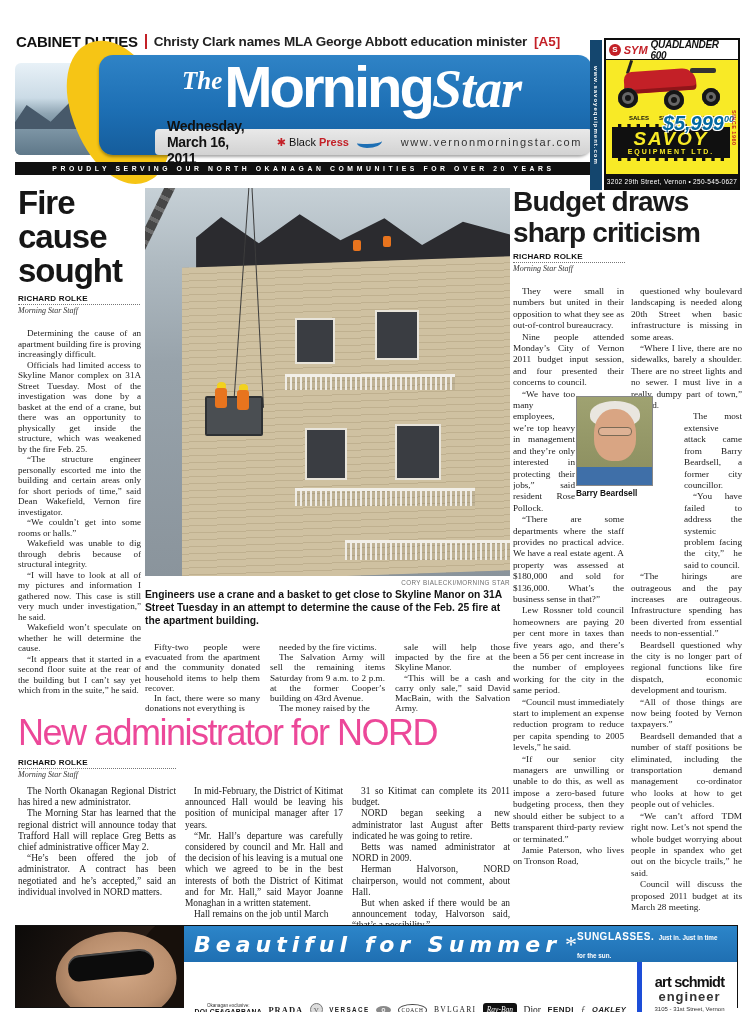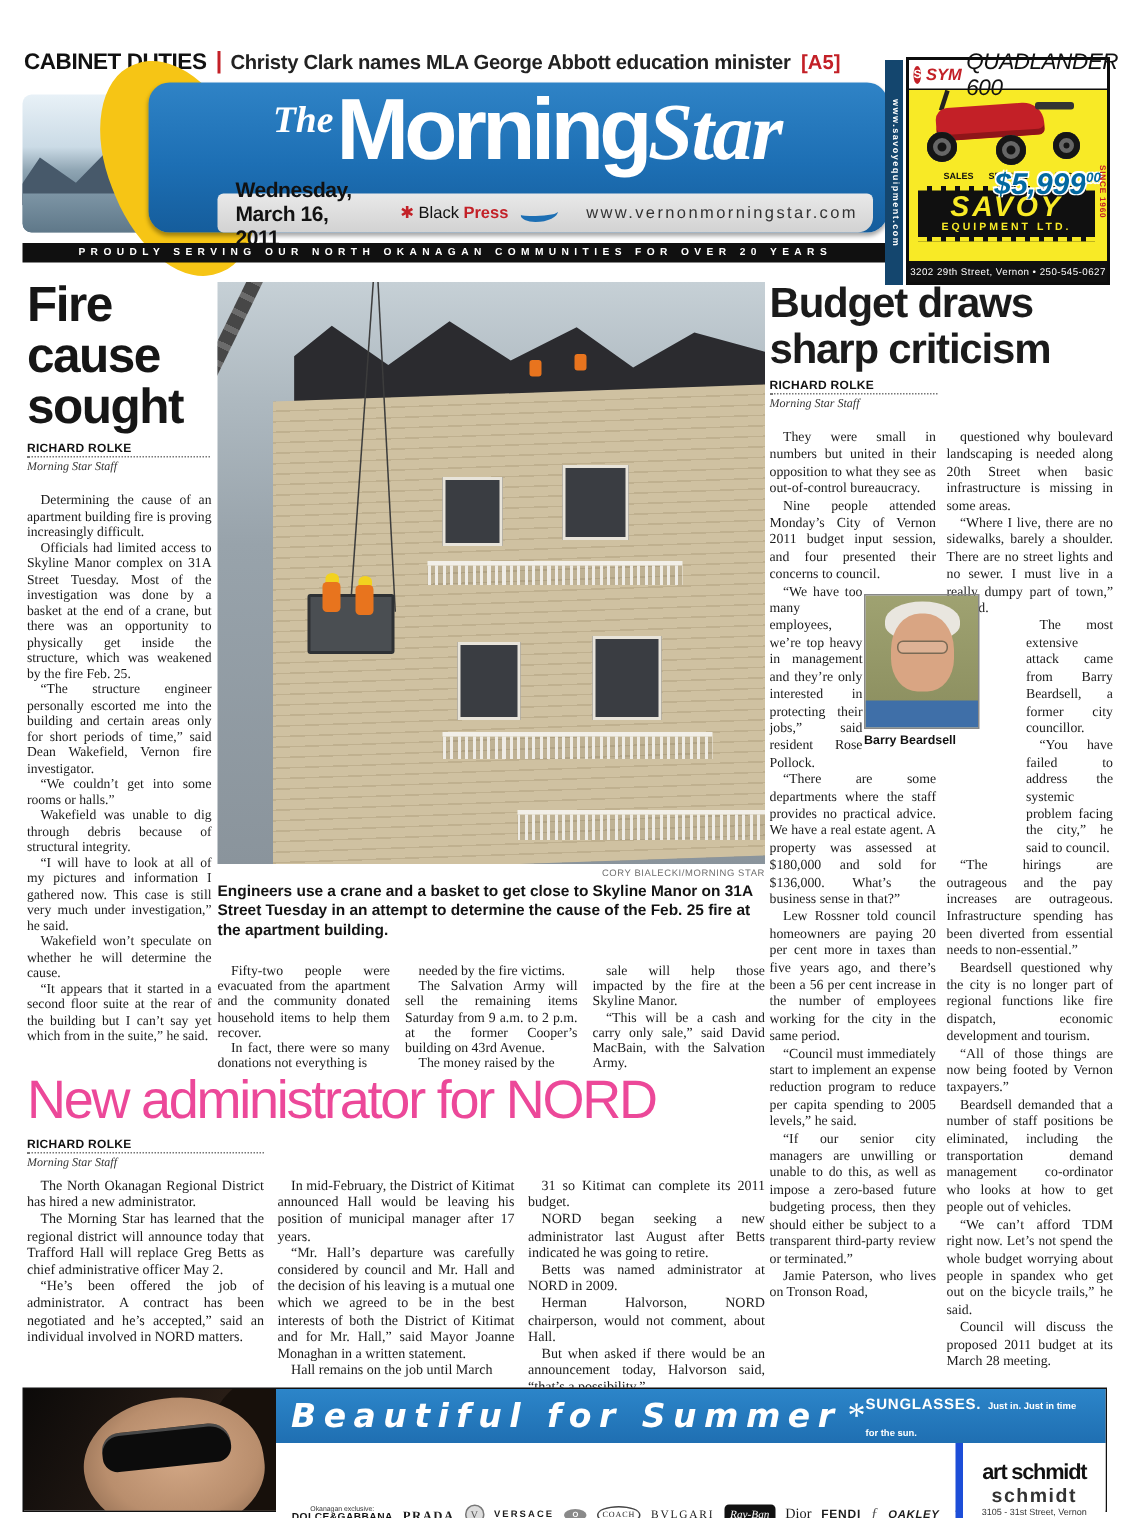--- a/index.html
+++ b/index.html
@@ -21,39 +21,39 @@
     background:linear-gradient(180deg,#e8f1f7 0%,#cbdbe6 38%,#8fa5b3 55%,#6d8696 72%,#5d7585 100%); overflow:hidden; }
   .mast-mountain { position:absolute; left:-10px; top:34px; width:120px; height:40px; background:#47596a; clip-path:polygon(0 100%,18% 20%,38% 62%,55% 10%,75% 70%,100% 40%,100% 100%); }
   .mast-water { position:absolute; left:0; bottom:0; width:100%; height:26px; background:linear-gradient(180deg,#7d95a5,#5f7889); }
   .mast-swoosh { position:absolute; left:58px; top:-18px; width:92px; height:150px; background:#f6c515; border-radius:48% 52% 50% 50%; transform:rotate(-22deg); }
   .mast-blue { position:absolute; left:84px; top:0; width:493px; height:100px; border-radius:14px;
     background:linear-gradient(180deg,#2f83c6 0%,#1d6fb4 55%,#155d9c 100%); box-shadow:0 2px 3px rgba(0,0,0,0.35); }
   .mast-title { position:absolute; left:96px; top:-2px; width:481px; height:76px; white-space:nowrap; text-align:center; color:#fff; }
   .mast-the { font-family:"Liberation Serif",serif; font-style:italic; font-size:25px; font-weight:700; position:relative; top:-18px; margin-right:2px; }
   .mast-morning { font-family:"Liberation Sans",sans-serif; font-weight:800; font-size:58px; letter-spacing:-3px; }
   .mast-star { font-family:"Liberation Serif",serif; font-style:italic; font-size:54px; font-weight:600; letter-spacing:-1px; }
-  .mast-datebar { position:absolute; left:130px; top:74px; width:437px; height:26px; background:linear-gradient(180deg,#e9e9e9,#d2d2d2); border-radius:4px 4px 10px 4px; display:flex; align-items:center; padding:0 10px 0 12px; }
+  .mast-datebar { position:absolute; left:140px; top:74px; width:437px; height:26px; background:linear-gradient(180deg,#e9e9e9,#d2d2d2); border-radius:4px 4px 10px 4px; display:flex; align-items:center; padding:0 10px 0 12px; }
   .mast-date { font-family:"Liberation Sans",sans-serif; font-weight:800; font-size:14px; color:#111; letter-spacing:-0.3px; }
   .bp-wrap { display:flex; align-items:center; gap:3px; margin-left:26px; font-family:"Liberation Sans",sans-serif; }
   .bp-icon { color:#c32027; font-size:11px; line-height:1; }
   .bp-black { font-weight:400; font-size:11px; color:#111; }
   .bp-press { font-weight:800; font-size:11px; color:#c32027; }
   .mast-swish2 { width:52px; height:12px; border-bottom:4px solid #1d6fb4; border-radius:0 0 60% 40%; margin-left:8px; }
   .mast-site { margin-left:auto; font-family:"Liberation Sans",sans-serif; font-size:11px; font-weight:400; color:#333; letter-spacing:1.6px;padding-left:19px; }
   .tagline-strip { left:15px; top:162px; width:577px; height:13px; background:#101010; color:#fff; display:flex; align-items:center; justify-content:center;
     font-family:"Liberation Sans",sans-serif; font-size:6.8px; font-weight:700; letter-spacing:3.6px; }
 
   
   .savoy-vert { left:590px; top:40px; width:12px; height:150px; background:#14466e; color:#fff; display:flex; align-items:center; justify-content:center;
     writing-mode:vertical-rl; font-family:"Liberation Sans",sans-serif; font-size:6px; letter-spacing:1px; font-weight:700; }
   .savoy-ad { left:604px; top:38px; width:136px; height:152px; background:#f8ea26; border:2px solid #0d0d0d; }
   .savoy-head { height:20px; background:#fff; border-bottom:1px solid #0d0d0d; display:flex; align-items:center; gap:3px; padding:0 3px; }
   .sym-badge { width:12px; height:12px; border-radius:50%; background:#c32027; color:#fff; font-family:"Liberation Sans",sans-serif; font-size:8px; font-weight:900; display:flex; align-items:center; justify-content:center; }
   .sym-name { font-family:"Liberation Sans",sans-serif; font-style:italic; font-weight:900; font-size:11px; color:#c32027; }
-  .sym-model { font-family:"Liberation Sans",sans-serif; font-style:italic; font-weight:400; font-size:15px; color:#111; letter-spacing:-0.3px; }
+  .sym-model { font-family:"Liberation Sans",sans-serif; font-style:italic; font-weight:700; font-size:10px; color:#111; letter-spacing:-0.3px; }
   .atv-zone { position:relative; height:52px; }
   .atv-body { position:absolute; left:18px; top:10px; width:72px; height:22px; background:#c32027; border-radius:8px 14px 4px 6px; transform:rotate(-4deg); box-shadow:inset 0 -4px 0 #8f1519; }
   .atv-rack { position:absolute; left:84px; top:8px; width:26px; height:5px; background:#333; border-radius:2px; }
   .atv-bar { position:absolute; left:22px; top:0px; width:3px; height:14px; background:#222; transform:rotate(18deg); }
   .atv-wheel { position:absolute; width:20px; height:20px; background:#151515; border-radius:50%; box-shadow:inset 0 0 0 4px #151515, inset 0 0 0 7px #666; }
   .atv-w1 { left:12px; top:28px; } .atv-w2 { left:58px; top:30px; } .atv-w3 { left:96px; top:28px; width:18px; height:18px; }
   .savoy-price { position:absolute; right:4px; top:72px; font-family:"Liberation Sans",sans-serif; font-style:italic; font-weight:900; font-size:20px; color:#0369a1;
     text-shadow:-1px -1px 0 #fff,1px -1px 0 #fff,-1px 1px 0 #fff,1px 1px 0 #fff; }
   .savoy-price sup { font-size:9px; }
   .savoy-services { display:flex; gap:10px; justify-content:center; margin-top:3px; font-family:"Liberation Sans",sans-serif; font-size:6px; font-weight:800; color:#111; }
@@ -378,21 +378,21 @@
             <span class="b-rayban">Ray-Ban</span>
             <span class="brand b-dior">Dior</span>
             <span class="brand b-fendi">FENDI</span>
             <span class="b-script">ƒ</span>
             <span class="brand b-oakley">OAKLEY</span>
           </div>
           <div class="ba-lensbar">PROGRESSIVE LENSES  •  SINGLE VISION LENSES  •  PRESCRIPTION SUNGLASSES</div>
         </div>
         <div class="ba-optical">
           <div class="opt1">art schmidt</div>
-          <div class="opt2">schmidt</div>
+          <div class="opt2">engineer</div>
           <div class="opt-addr">3105 - 31st Street, Vernon</div>
           <div class="opt-phone">250-545-4481</div>
         </div>
       </div>
     </div>
   </div>
 
 </div>
 
 </body></html>

